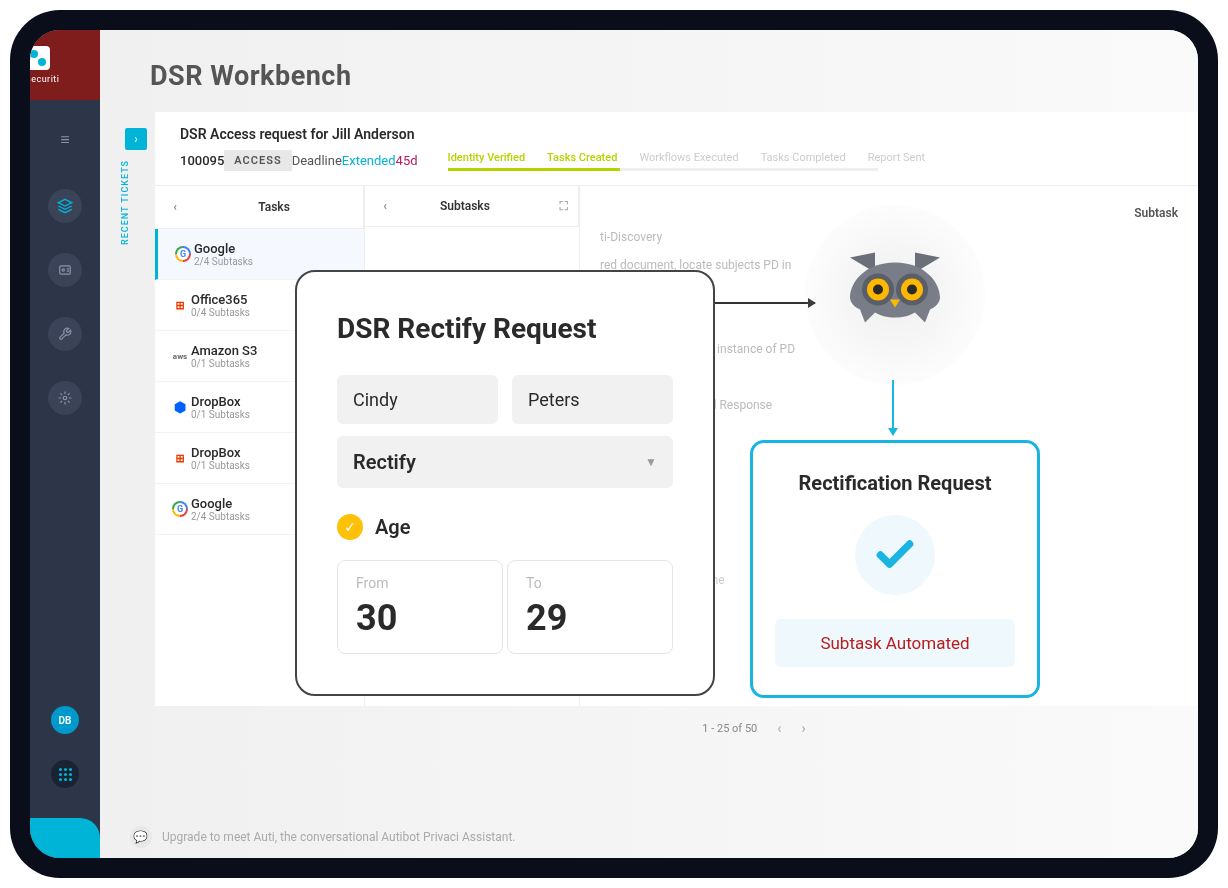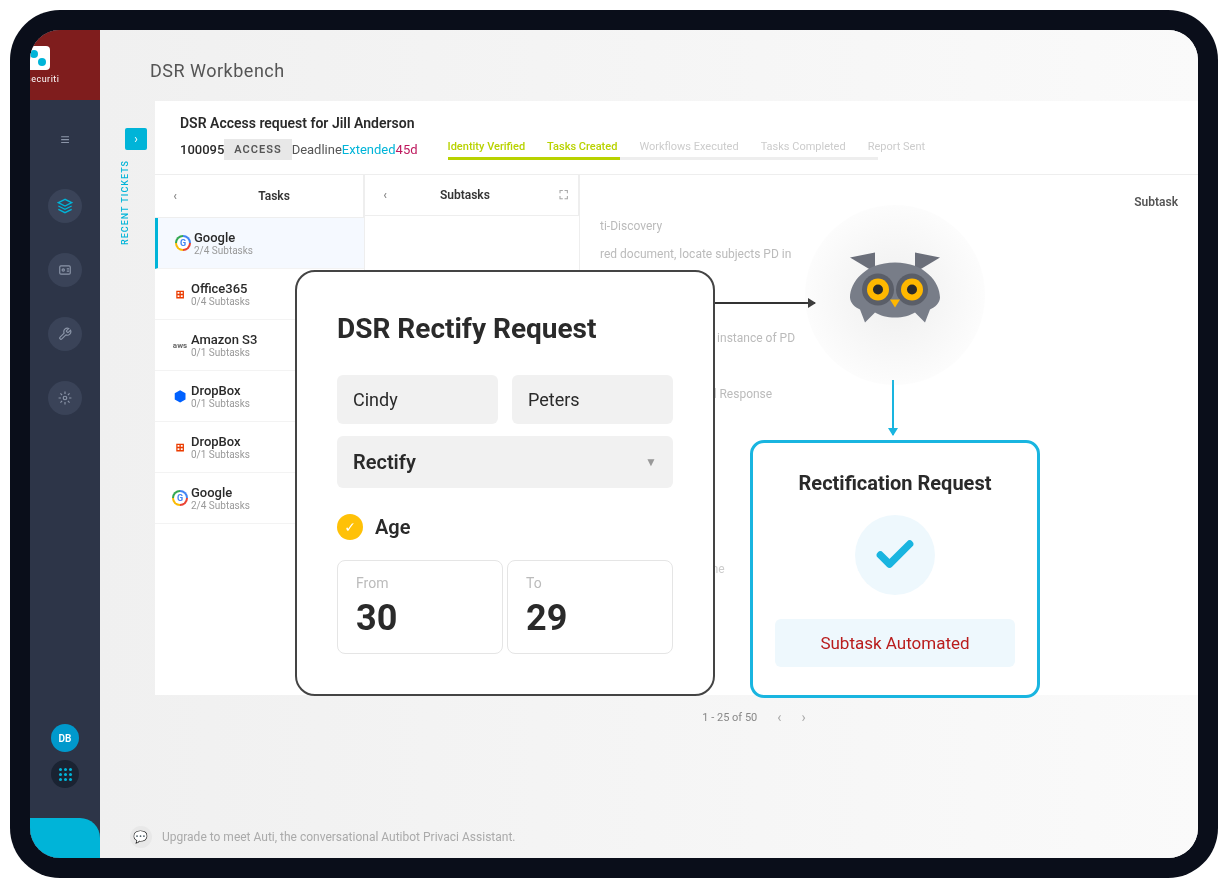--- a/index.html
+++ b/index.html
@@ -13,30 +13,30 @@
 .logo-block { width: 78px; height: 70px; background: #7f1d1d; display: flex; flex-direction: column; justify-content: center; color: #fff; }
 .logo-icon { width: 24px; height: 24px; background: #fff; border-radius: 4px; margin-bottom: 4px; position: relative; }
 .logo-icon::before, .logo-icon::after { content: ''; position: absolute; width: 8px; height: 8px; background: #00b4d8; border-radius: 50%; }
 .logo-icon::before { top: 4px; left: 4px; }
 .logo-icon::after { bottom: 4px; right: 4px; }
 .logo-text { font-size: 9px; letter-spacing: 0.5px; }
 .hamburger { margin-top: 30px; color: #8b95a8; font-size: 16px; cursor: pointer; }
 .nav-icons { display: flex; flex-direction: column; gap: 30px; margin-top: 40px; }
 .nav-icon { width: 34px; height: 34px; border-radius: 50%; background: #3a4358; display: flex; align-items: center; justify-content: center; color: #00b4d8; cursor: pointer; font-size: 14px; }
 .nav-icon.active { background: #3a4358; color: #00b4d8; }
-.sidebar-bottom { margin-top: auto; margin-bottom: 70px; display: flex; flex-direction: column; gap: 8px; align-items: center; }
+.sidebar-bottom { margin-top: auto; margin-bottom: 70px; display: flex; flex-direction: column; gap: 26px; align-items: center; }
 .avatar-badge { width: 28px; height: 28px; border-radius: 50%; background: #0099cc; color: #fff; font-size: 10px; display: flex; align-items: center; justify-content: center; font-weight: 600; }
 .dots-badge { width: 28px; height: 28px; border-radius: 50%; background: #1a2332; display: flex; align-items: center; justify-content: center; }
 .dots-grid { display: grid; grid-template-columns: repeat(3,3px); gap: 2px; }
 .dots-grid span { width: 3px; height: 3px; border-radius: 50%; background: #00b4d8; }
 .sidebar-accent { position: absolute; bottom: 0; left: 0; width: 70px; height: 40px; background: #00b4d8; border-top-right-radius: 20px; }
 
 
 .main { position: absolute; left: 70px; right: 0; top: 0; bottom: 0; background: linear-gradient(to right, #f0f0f0, #fafafa); }
-.page-title { font-size: 18px; color: #555; font-weight: 400; padding: 30px 50px 20px; letter-spacing: 0.5px; }
+.page-title { font-size: 27px; color: #555; font-weight: 700; padding: 30px 50px 20px; letter-spacing: 0.5px; }
 
 .ticket-expand { position: absolute; left: 25px; top: 98px; width: 22px; height: 22px; background: #00b4d8; color: #fff; display: flex; align-items: center; justify-content: center; font-size: 12px; border-radius: 2px; cursor: pointer; }
 .recent-tickets { position: absolute; left: 20px; top: 130px; writing-mode: vertical-rl; transform: rotate(180deg); font-size: 9px; color: #00b4d8; letter-spacing: 1px; font-weight: 500; }
 
 .request-header { background: #fff; margin: 0 0 0 55px; padding: 14px 25px; border-bottom: 1px solid #eee; }
 .request-row1 { display: flex; align-items: center; gap: 18px; }
 .request-title { font-size: 14px; font-weight: 600; color: #2a2a2a; }
 .request-row2 { display: flex; align-items: center; margin-top: 8px; font-size: 13px; }
 .req-id { color: #2a2a2a; font-weight: 500; }
 .access-tag { background: #e8e8e8; padding: 4px 10px; font-size: 11px; letter-spacing: 1px; color: #555; font-weight: 600; }

